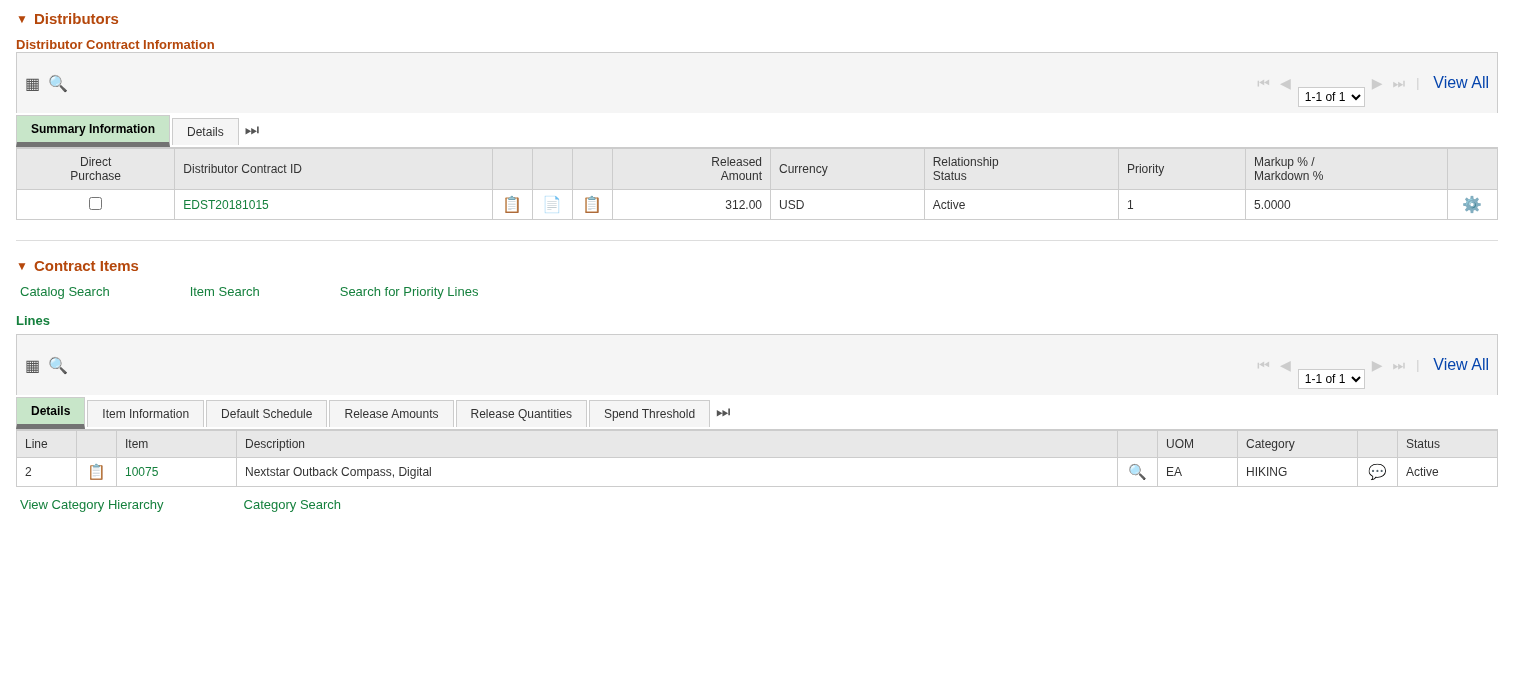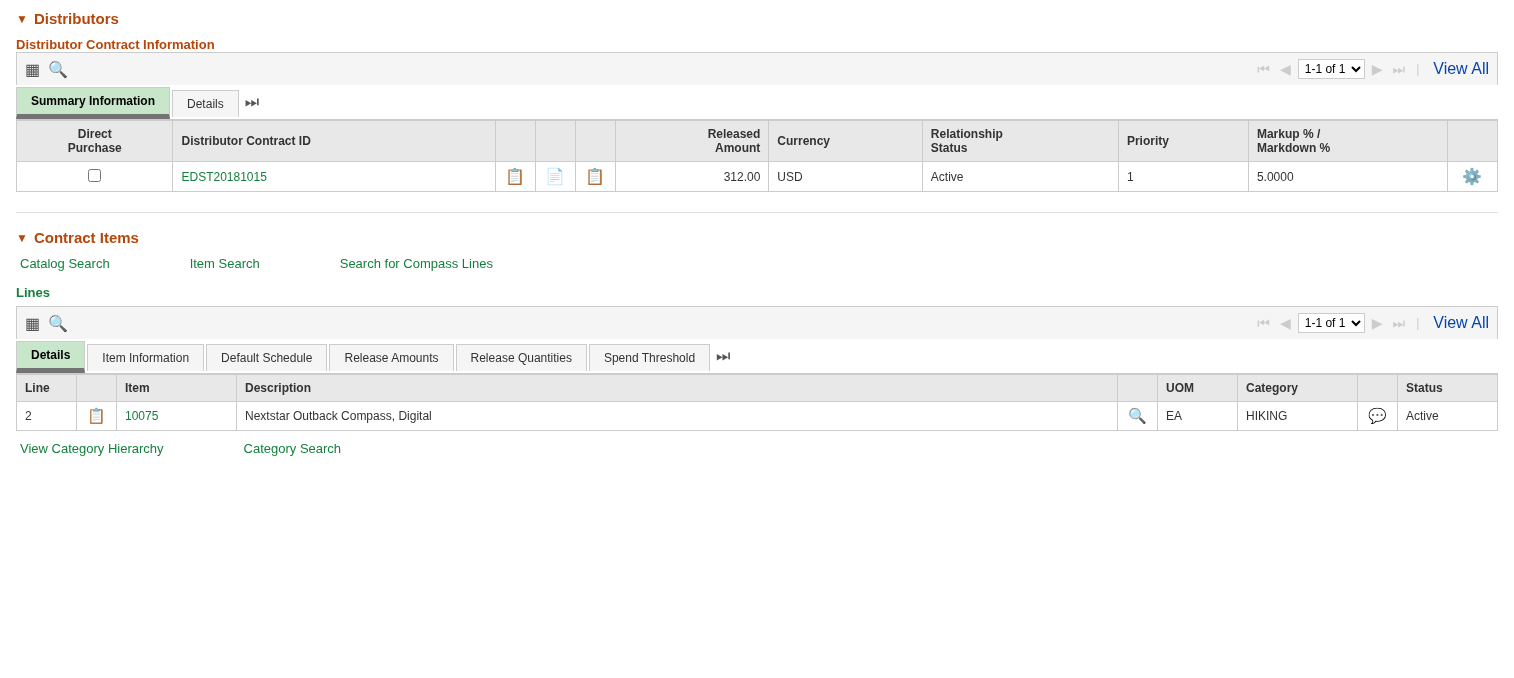--- a/index.html
+++ b/index.html
@@ -23,21 +23,21 @@
       border-bottom: none; background: #f5f5f5;
     }
     .toolbar-icon { font-size: 16px; color: #555; cursor: pointer; }
 
     .pagination {
       display: flex; align-items: center; gap: 4px;
       margin-left: auto; font-size: 12px;
     }
     .pagination select {
       border: 1px solid #ccc; background: #fff;
-      padding: 1px 2px; font-size: 12px;
+      padding: 1px 2px; font-size: 12px; margin-top: 28px;
     }
     .pagination button {
       background: none; border: none; cursor: pointer;
       font-size: 14px; color: #555; padding: 0 3px;
     }
     .pagination button:disabled { color: #ccc; cursor: default; }
     .view-all-link { color: #0645ad; text-decoration: none; font-size: 16px; cursor: pointer; margin-left: 6px; }
 
     .tabs-bar {
       display: flex; align-items: center;
@@ -56,21 +56,21 @@
     }
     .tab-expander { font-size: 16px; color: #555; margin-left: 4px; }
 
     table {
       width: 100%; border-collapse: collapse;
       border: 1px solid #ccc;
     }
     th {
       background: #e8e8e8; border: 1px solid #ccc;
       padding: 6px 8px; text-align: left;
-      font-size: 12px; font-weight: bold;
+      font-size: 12px; font-weight: normal;
     }
     td {
       border: 1px solid #ccc; padding: 5px 8px;
       font-size: 12px;
     }
     tr:nth-child(even) td { background: #f9f9f9; }
 
     .link-blue { color: #15803d; text-decoration: none; cursor: pointer; }
 
     .section-block { margin-bottom: 20px; }
@@ -172,21 +172,21 @@
 
 <div class="section-block">
   <div class="section-header">
     <span class="chevron">▼</span>
     <span>Contract Items</span>
   </div>
 
   <div class="search-links">
     <a class="link-blue">Catalog Search</a>
     <a class="link-blue">Item Search</a>
-    <a class="link-blue">Search for Compass Lines</a>
+    <a class="link-blue">Search for Priority Lines</a>
   </div>
 
   <div class="lines-label">Lines</div>
 
   <div class="toolbar">
     <span class="toolbar-icon" title="Grid">▦</span>
     <span class="toolbar-icon" title="Search">🔍</span>
     <div class="pagination">
       <button disabled="">⏮</button>
       <button disabled="">◀</button>

